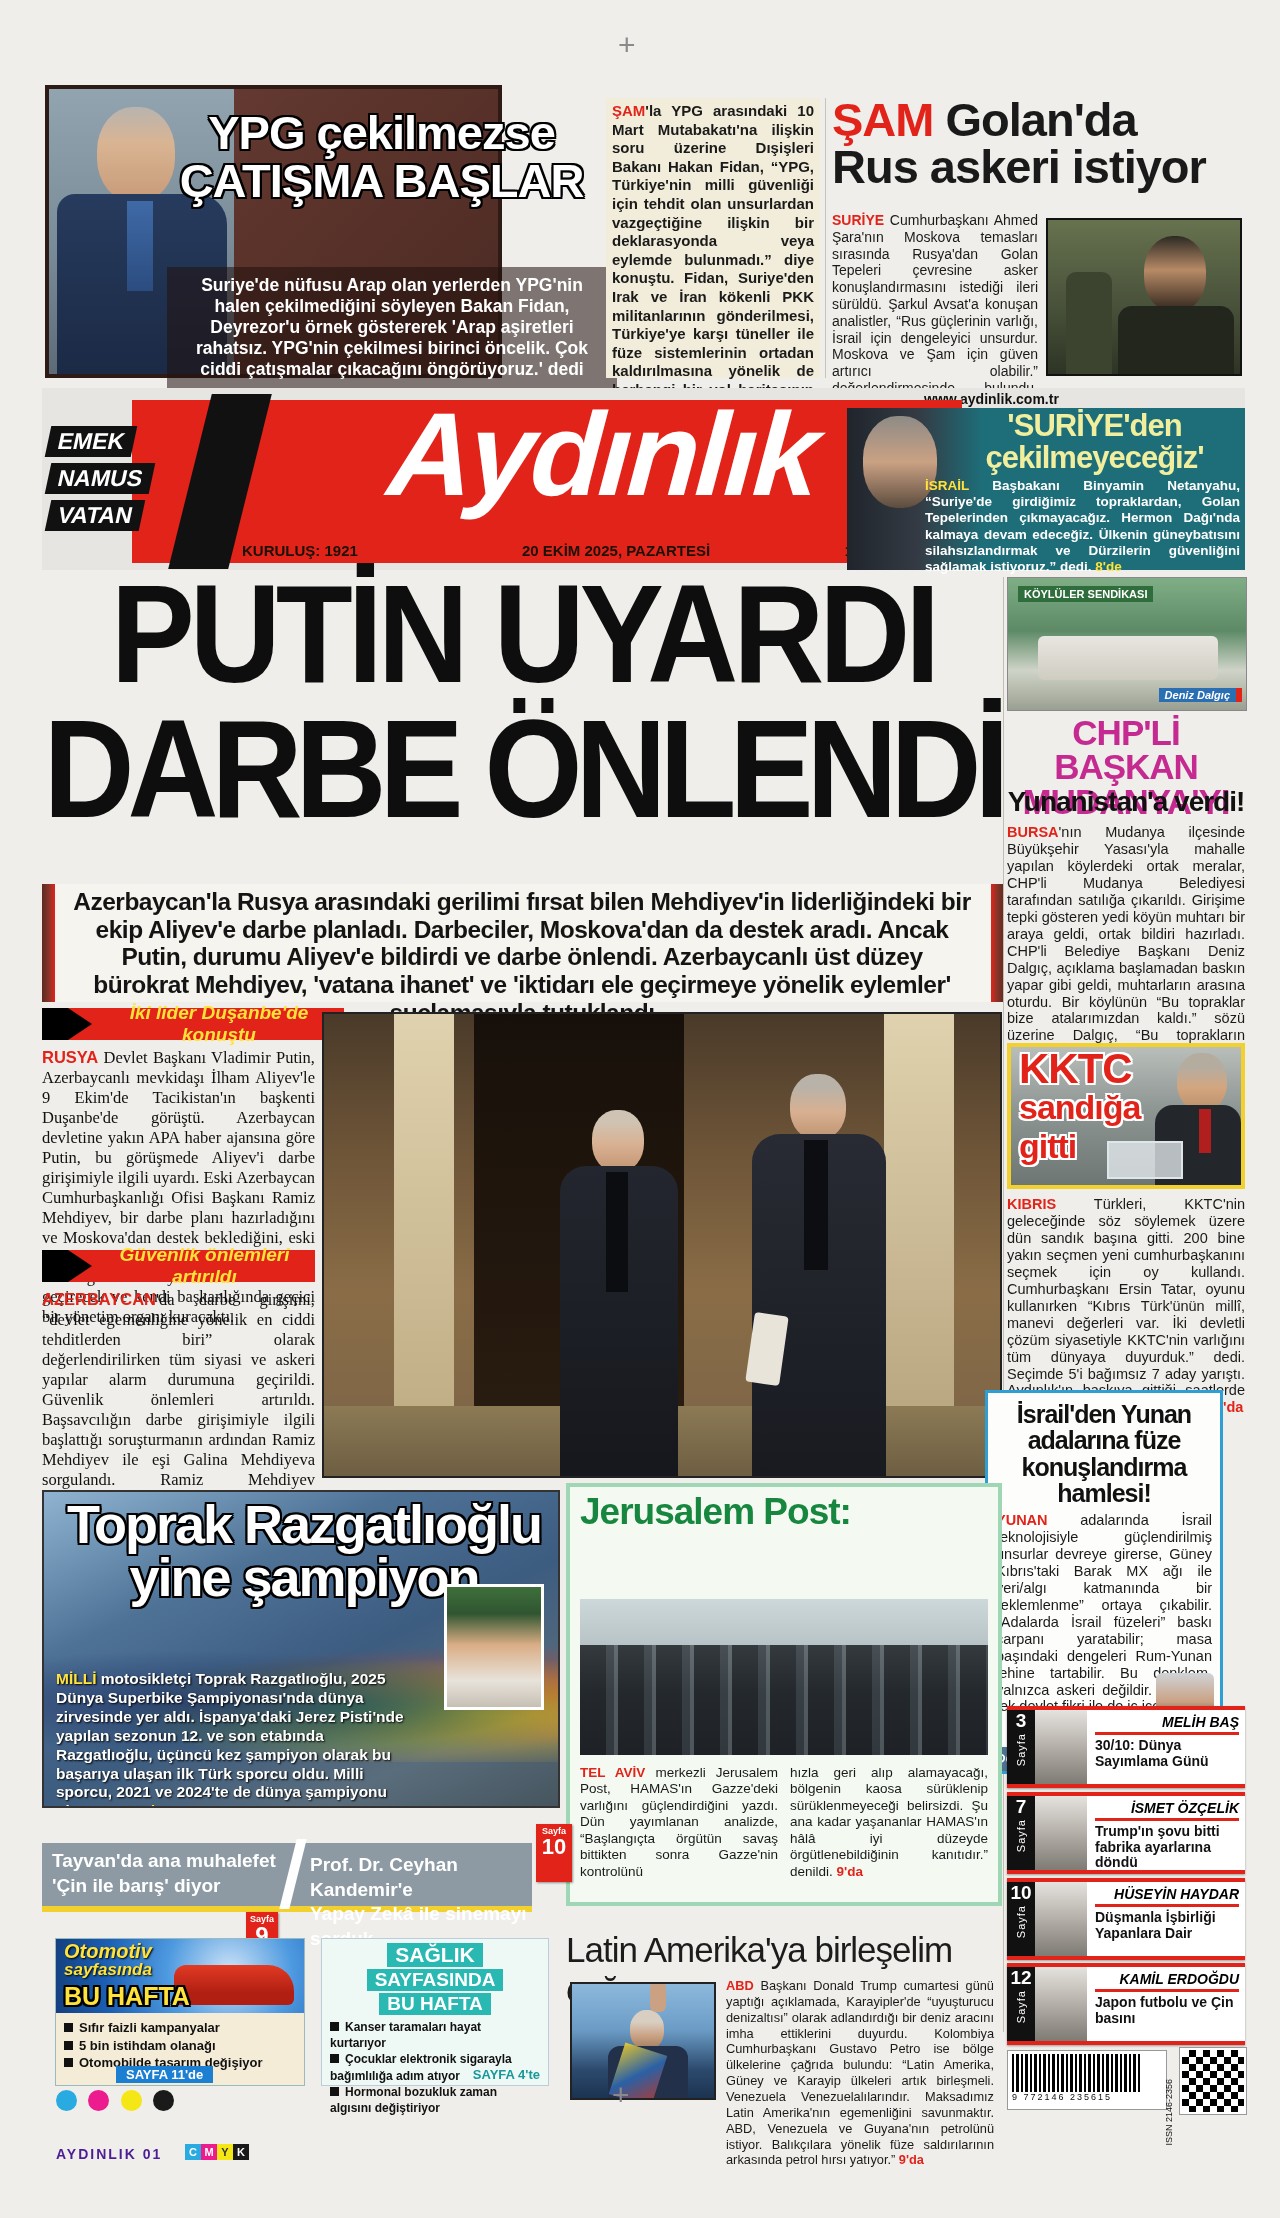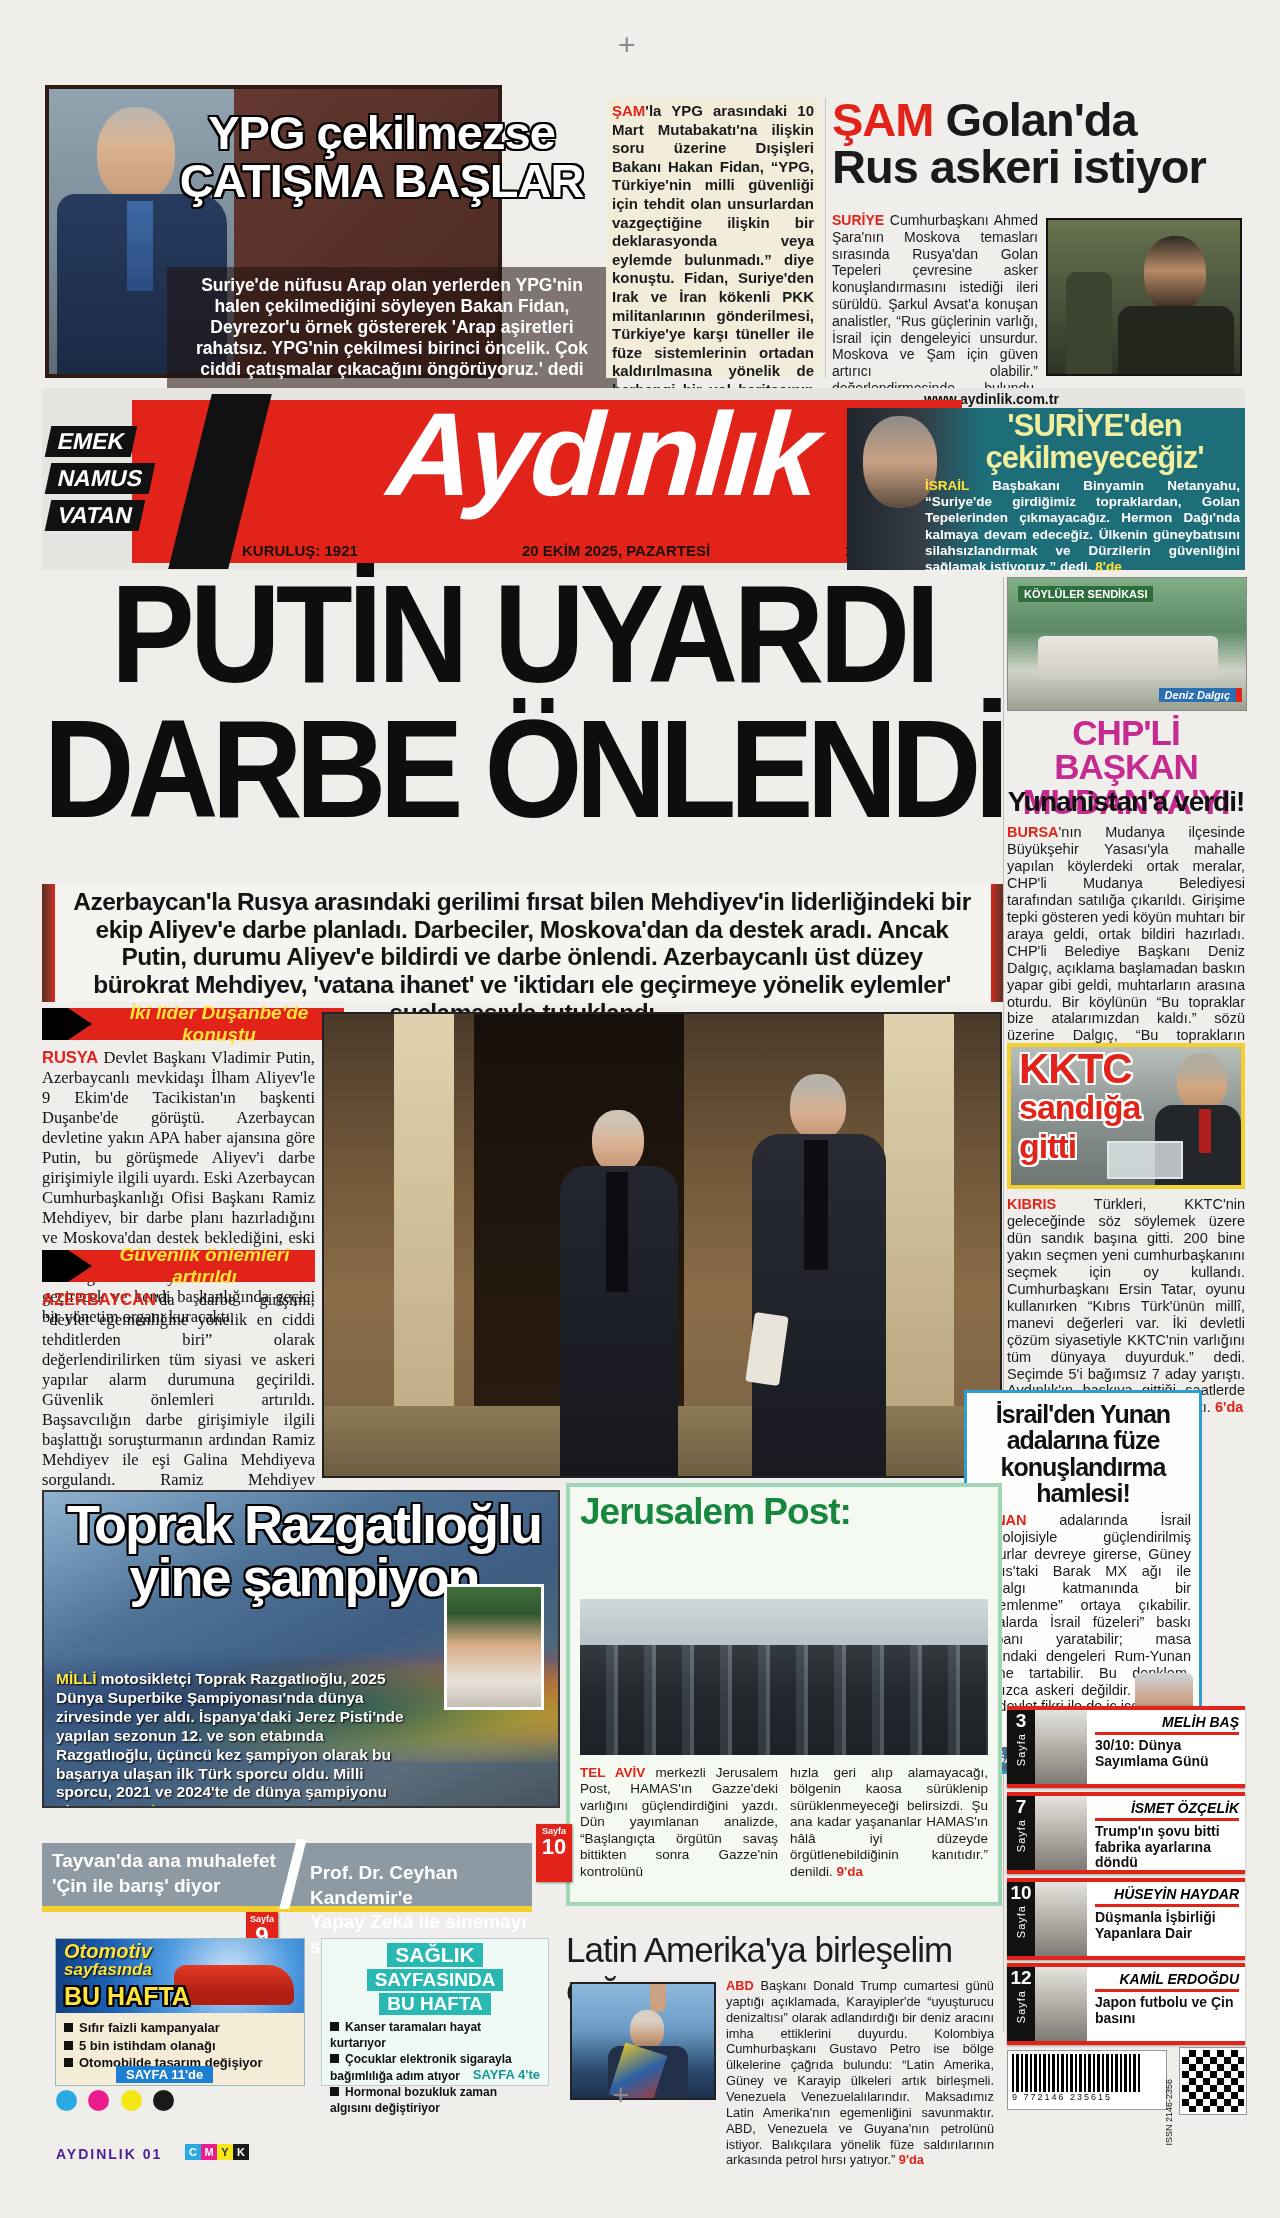--- a/index.html
+++ b/index.html
@@ -173,21 +173,21 @@
     <div class="abs" style="right:30px;top:62px;width:12px;height:44px;background:#b01e1e;"></div>
     <div class="abs" style="right:58px;bottom:6px;width:72px;height:34px;background:rgba(235,240,244,.75);border:2px solid #dfe6ea;"></div>
     <div class="abs outlw" style="left:8px;top:2px;color:#e2231a;font-weight:700;font-size:42px;line-height:.95;letter-spacing:-1px;">KKTC</div>
     <div class="abs outlw" style="left:8px;top:44px;color:#e2231a;font-weight:700;font-size:34px;line-height:.95;letter-spacing:-1px;">sandığa</div>
     <div class="abs outlw" style="left:8px;top:80px;color:#e2231a;font-weight:700;font-size:34px;letter-spacing:-1px;">gitti</div>
   </div>
   <div class="abs just" style="left:1007px;top:1196px;width:238px;font-size:14.5px;line-height:1.17;color:#1a1a1a;">
     <span class="lead">KIBRIS</span><span> Türkleri, KKTC'nin geleceğinde söz söylemek üzere dün sandık başına gitti. 200 bine yakın seçmen yeni cumhurbaşkanını seçmek için oy kullandı. Cumhurbaşkanı Ersin Tatar, oyunu kullanırken “Kıbrıs Türk'ünün millî, manevi değerleri var. İki devletli çözüm siyasetiyle KKTC'nin varlığını tüm dünyaya duyurduk.” dedi. Seçimde 5'i bağımsız 7 aday yarıştı. Aydınlık'ın baskıya gittiği saatlerde henüz sonuçlar açıklanmamıştı. </span><span class="pref">6'da</span>
   </div>
 
-  <div class="abs" style="left:964px;top:1390px;width:238px;height:384px;border:3px solid #2e9fd4;box-sizing:border-box;background:#fdfdfb;">
+  <div class="abs" style="left:985px;top:1390px;width:238px;height:384px;border:3px solid #2e9fd4;box-sizing:border-box;background:#fdfdfb;">
     <div style="padding:8px 8px 0 8px;text-align:center;font-weight:700;font-size:25px;line-height:1.05;letter-spacing:-1px;color:#111;">İsrail'den Yunan adalarına füze konuşlandırma hamlesi!</div>
     <div class="just" style="padding:6px 8px 0 8px;font-size:14.5px;line-height:1.17;color:#1a1a1a;">
       <span class="lead">YUNAN</span><span> adalarında İsrail teknolojisiyle güçlendirilmiş unsurlar devreye girerse, Güney Kıbrıs'taki Barak MX ağı ile veri/algı katmanında bir “eklemlenme” ortaya çıkabilir. “Adalarda İsrail füzeleri” baskı çarpanı yaratabilir; masa başındaki dengeleri Rum-Yunan lehine tartabilir. Bu denklem, yalnızca askeri değildir. Kıbrıs'ta tek devlet fikri ile de iç içedir.</span>
     </div>
     <div class="abs" style="right:6px;bottom:26px;width:58px;height:72px;background:linear-gradient(180deg,#cfd4d8 0%,#caa183 40%,#2d3138 78%,#15171b 100%);border-radius:6px 6px 0 0;"></div>
     <div class="abs" style="left:0;bottom:0;width:100%;height:24px;background:#4d7391;color:#fff;font-style:italic;font-weight:700;font-size:13px;line-height:24px;padding-left:8px;box-sizing:border-box;">DOĞAN AKDENİZ'in yazısı 2'de</div>
   </div>
 
   <div class="colcard" style="top:1706px;">
     <div class="cc-page">
@@ -265,21 +265,21 @@
       <span>hızla geri alıp alamayacağı, bölgenin kaosa sürüklenip sürüklenmeyeceği belirsizdi. Şu ana kadar yaşananlar HAMAS'ın hâlâ iyi düzeyde örgütlenebildiğinin kanıtıdır.” denildi. </span><span class="pref">9'da</span>
     </div>
   </div>
 
   <div class="abs" style="left:42px;top:1843px;width:490px;height:63px;background:#8d9aa3;border-bottom:6px solid #f2d12e;box-sizing:content-box;">
     <div class="abs" style="left:10px;top:6px;width:228px;color:#fff;font-weight:700;font-size:19px;line-height:1.3;">
       <div>Tayvan'da ana muhalefet</div>
         <div>'Çin ile barış' diyor</div>
     </div>
     <div class="abs" style="left:246px;top:-4px;width:10px;height:70px;background:#fff;transform:skewX(-14deg);"></div>
-    <div class="abs" style="left:268px;top:18px;width:220px;color:#fff;font-weight:700;font-size:19px;line-height:1.3;">
+    <div class="abs" style="left:268px;top:10px;width:220px;color:#fff;font-weight:700;font-size:19px;line-height:1.3;">
       <div>Prof. Dr. Ceyhan Kandemir'e</div>
         <div>Yapay Zekâ ile sinemayı sorduk</div>
     </div>
   </div>
   <div class="abs" style="left:246px;top:1912px;width:32px;height:62px;background:#e2231a;color:#fff;text-align:center;box-shadow:1px 1px 2px rgba(0,0,0,.4);">
     <div style="font-size:9px;font-weight:700;margin-top:2px;">Sayfa</div>
     <div style="font-size:24px;font-weight:700;line-height:1.0;">9</div>
   </div>
   <div class="abs" style="left:536px;top:1824px;width:36px;height:58px;background:#e2231a;color:#fff;text-align:center;box-shadow:1px 1px 2px rgba(0,0,0,.4);">
     <div style="font-size:9px;font-weight:700;margin-top:2px;">Sayfa</div>

